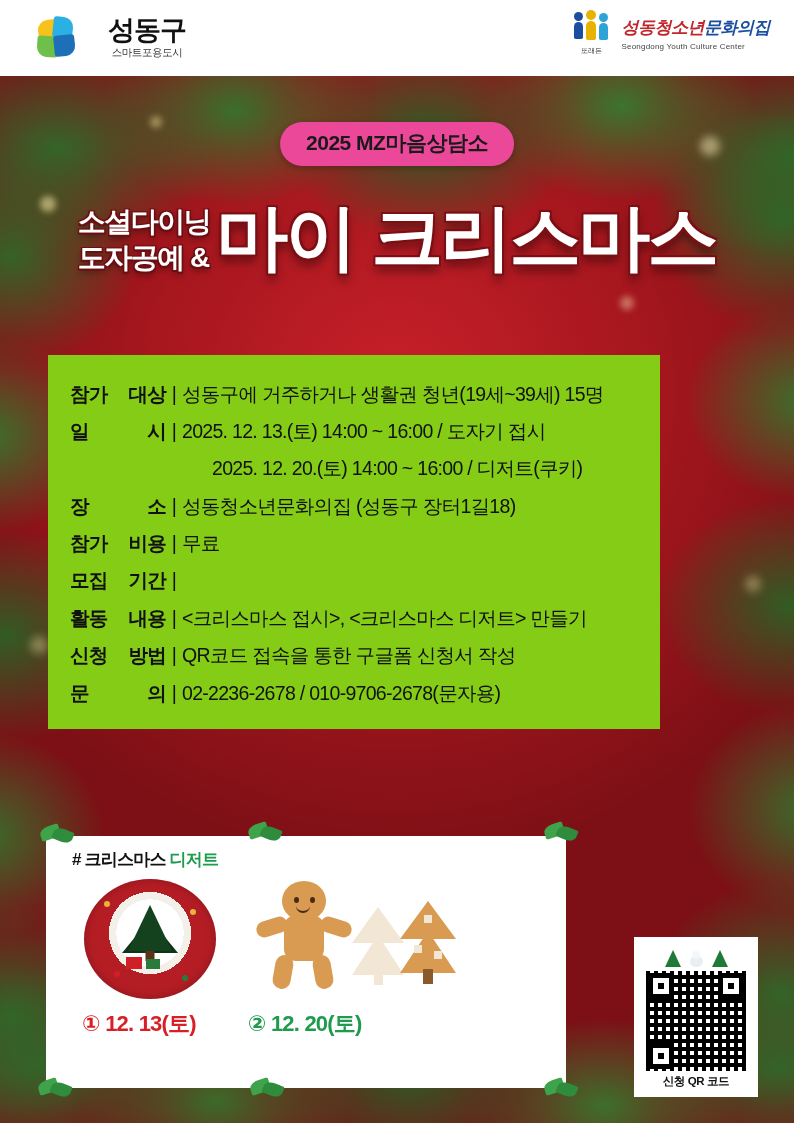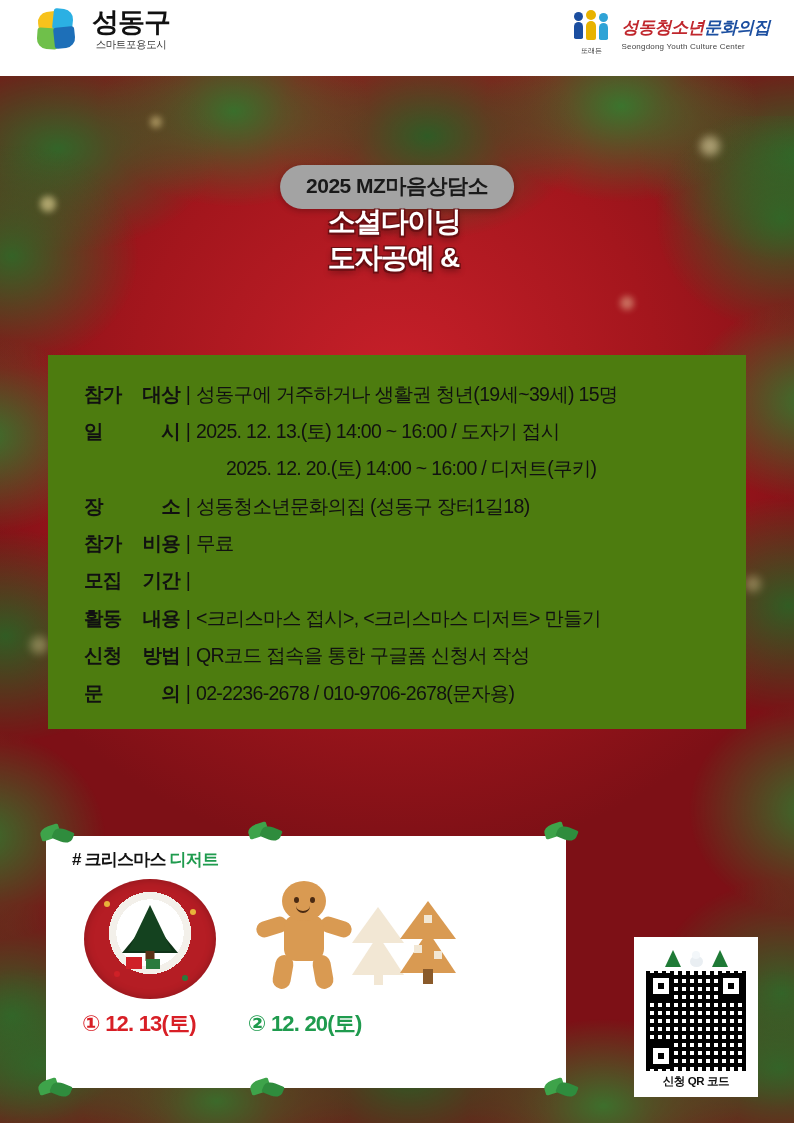--- a/index.html
+++ b/index.html
@@ -19,22 +19,22 @@
   
   .header-band {
     position: absolute;
     top: 0; left: 0;
     width: 794px; height: 76px;
     background: #ffffff;
     z-index: 20;
   }
   .logo-left {
     position: absolute;
-    left: 36px; top: 8px;
-    display: flex; align-items: flex-start; gap: 8px;
+    left: 36px; top: 16px;
+    display: flex; align-items: flex-start; gap: 24px;
   }
   .sdg-mark {
     position: relative;
     width: 48px; height: 44px;
   }
   .sdg-mark i {
     position: absolute; display: block;
   }
   .sdg-mark .p1 { left: 2px;  top: 4px;  width: 20px; height: 20px; background: #f7c21c; border-radius: 10px 2px 2px 2px; transform: rotate(-8deg); }
   .sdg-mark .p2 { left: 17px; top: 1px;  width: 20px; height: 21px; background: #2bb0e3; border-radius: 3px 10px 3px 3px; transform: rotate(6deg); }
@@ -118,30 +118,29 @@
       radial-gradient(ellipse 24% 58% at 92% 56%, #2f6a2a 0%, rgba(47,106,42,0) 70%);
     opacity: .9;
   }
   .bokeh { position: absolute; border-radius: 50%; pointer-events: none; }
 
   
   .pill {
     position: absolute;
     left: 50%; transform: translateX(-50%);
     top: 122px;
-    background: #a3a3a3;
+    background: #ec4899;
     border-radius: 999px;
     padding: 7px 26px 9px;
     font-size: 21px;
     font-weight: 700;
     color: #1a1a1a;
     letter-spacing: -0.5px;
     z-index: 10;
     box-shadow: 0 2px 6px rgba(0,0,0,.25);
-    margin-top: 43px;
   }
 
   
   .title-wrap {
     position: absolute;
     top: 198px; left: 0; width: 794px;
     display: flex; align-items: center; justify-content: center;
     z-index: 10;
   }
   .title-small {
@@ -169,23 +168,23 @@
     text-shadow:
       -2px -2px 0 #7a0f14, 2px -2px 0 #7a0f14,
       -2px 2px 0 #7a0f14, 2px 2px 0 #7a0f14,
       0 7px 10px rgba(0,0,0,.45);
   }
 
   
   .info {
     position: absolute;
     top: 355px; left: 48px;
-    width: 698px;
-    background: #4d7c0f;
-    padding: 20px 36px 18px;
+    width: 612px;
+    background: #84cc16;
+    padding: 20px 22px 18px;
     z-index: 10;
   }
   .info .row {
     display: flex;
     align-items: baseline;
     font-size: 19.5px;
     color: #111111;
     letter-spacing: -0.7px;
     padding: 6.5px 0;
     line-height: 1.25;
@@ -407,20 +406,21 @@
     </div>
   </div>
 
   <div class="pill">2025 MZ마음상담소</div>
 
   <div class="title-wrap">
     <div class="title-small">
       <span>소셜다이닝</span>
       <span>도자공예 &amp;</span>
     </div>
+    <div class="title-big">마이 크리스마스</div>
   </div>
 
   <div class="info">
     <div class="row">
       <span class="label">
           <span>참가</span>
           <span>대상</span>
         </span>
       <span class="bar">|</span>
       <span class="value">성동구에 거주하거나 생활권 청년(19세~39세) 15명</span>

